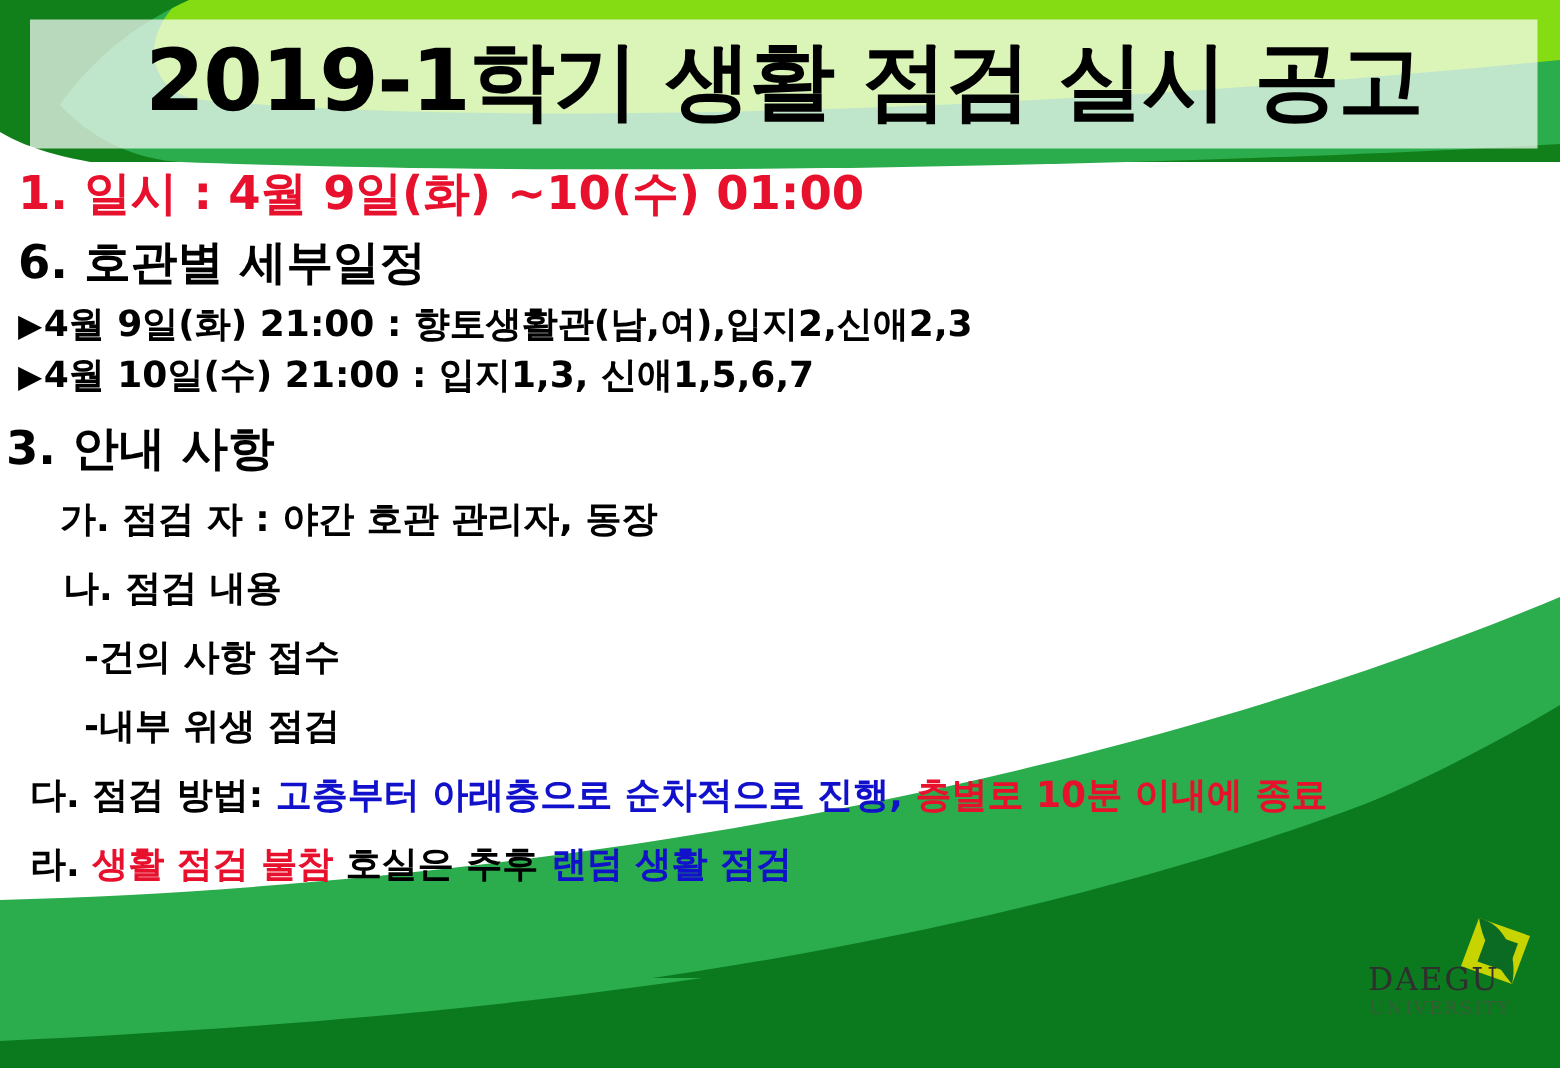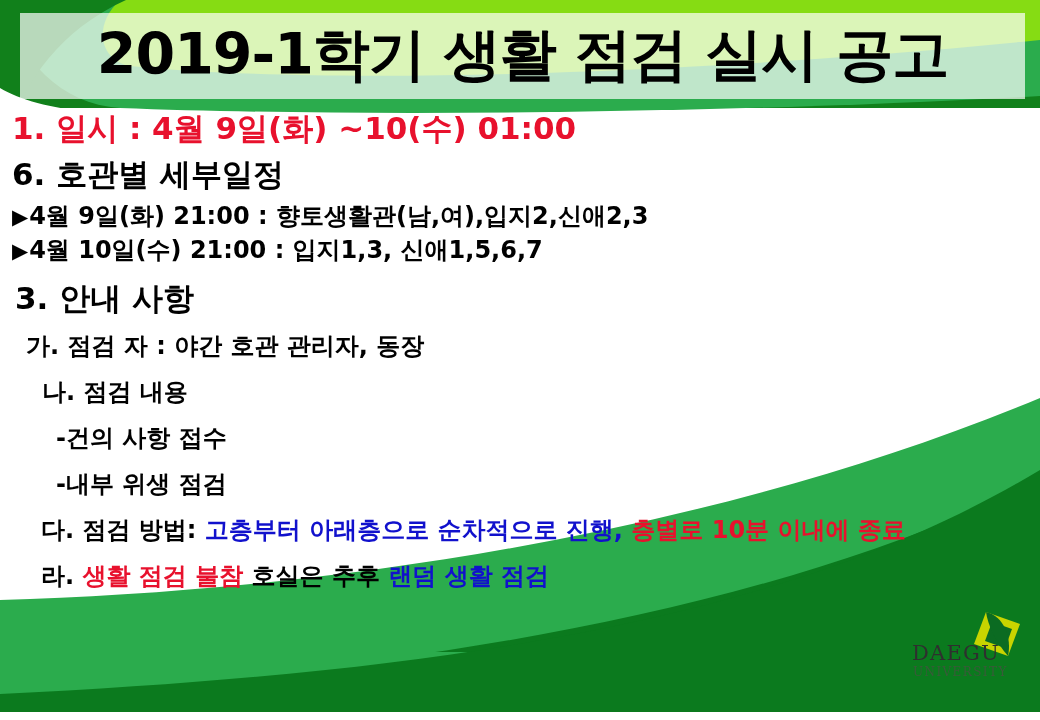--- a/index.html
+++ b/index.html
@@ -79,36 +79,36 @@
     padding-left: 12px;
     margin-bottom: 2px;
   }
   .bullet-line .tri {
     font-size: 21px;
     margin-right: 1px;
   }
 
   .heading3 {
     font-size: 31px;
-    padding-left: 15px;
+    padding-left: 4px;
     margin-top: 12px;
     margin-bottom: 10px;
   }
 
   .sub {
     font-size: 24px;
-    padding-left: 26px;
+    padding-left: 40px;
     margin-bottom: 14px;
   }
   .sub.indent2 { padding-left: 42px; }
   .dash { padding-left: 56px; }
 
   .mixed {
     font-size: 24px;
-    padding-left: 41px;
+    padding-left: 20px;
     margin-bottom: 14px;
   }
   .t-black { color: #000000; }
   .t-red   { color: #E8112D; }
   .t-blue  { color: #1111CC; }
 
   
   #logo {
     position: absolute;
     right: 12px;

